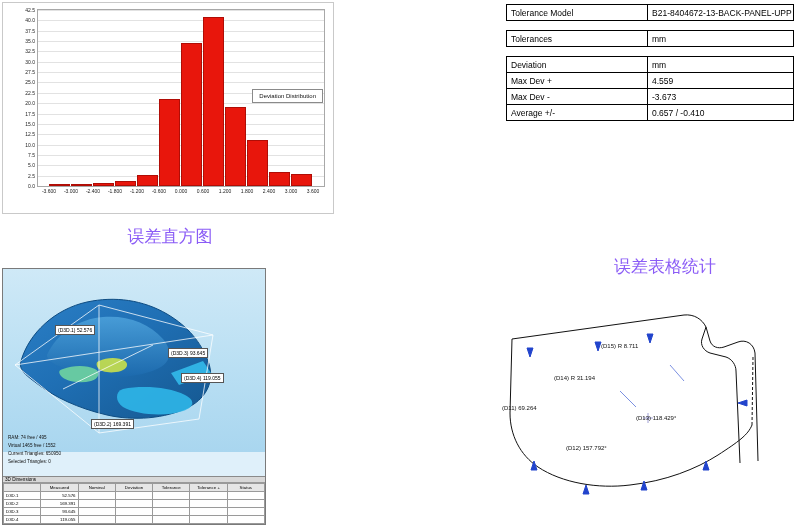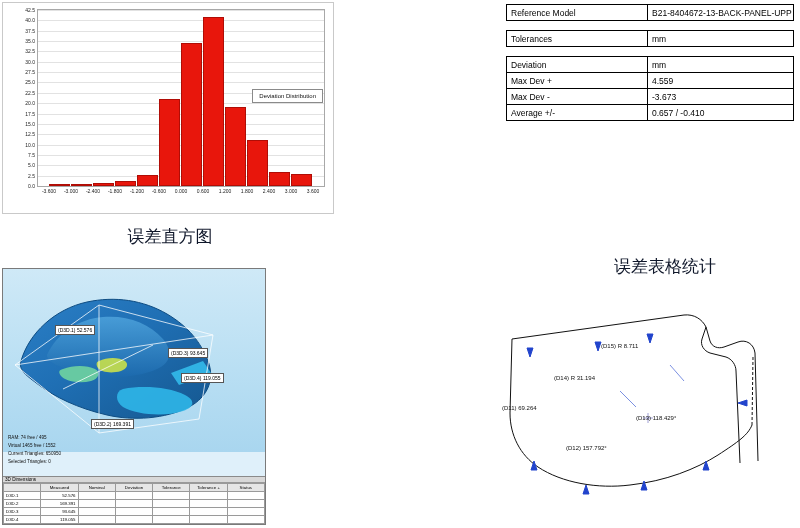--- a/index.html
+++ b/index.html
@@ -14,21 +14,21 @@
 
   
   #histogram{left:2px;top:2px;width:330px;height:210px;border:1px solid #c9c9c9;background:#fff;}
   #hist-plot{position:absolute;left:34px;top:6px;right:8px;bottom:26px;border:1px solid #a8a8a8;background:#fff;}
   .grid-line{position:absolute;left:0;right:0;height:1px;background:#e2e2e2;}
   .bar{position:absolute;bottom:0;background:#e8160c;border:1px solid #b00d06;box-sizing:border-box;}
   .ytick{position:absolute;right:100%;margin-right:3px;font-size:5px;color:#222;line-height:1;transform:translateY(-50%);white-space:nowrap;}
   .xtick{position:absolute;top:100%;margin-top:3px;font-size:5px;color:#222;line-height:1;transform:translateX(-50%);white-space:nowrap;}
   #legend-box{position:absolute;right:10px;top:86px;border:1px solid #8a8a8a;background:#fff;padding:3px 6px;font-size:6px;color:#111;}
 
-  .caption{font-size:17px;color:#0f172a;text-align:center;font-family:"DejaVu Sans", sans-serif;}
+  .caption{font-size:17px;color:#8b5cf6;text-align:center;font-family:"DejaVu Sans", sans-serif;}
   #hist-caption{left:40px;top:225px;width:260px;}
   #table-caption{left:540px;top:255px;width:250px;}
 
   
   #stats-wrap{left:506px;top:4px;width:288px;}
   table.stat{border-collapse:collapse;width:100%;margin-bottom:9px;table-layout:fixed;}
   table.stat td{border:1px solid #000;font-size:8.5px;color:#000;padding:2px 4px;height:11px;background:#fff;white-space:nowrap;overflow:hidden;}
   table.stat td.k{width:46%;}
 
   
@@ -117,21 +117,21 @@
   <div id="legend-box">
     <span>Deviation Distribution</span>
   </div>
 </div>
 <div class="abs caption" id="hist-caption">误差直方图</div>
 
 <div class="abs" id="stats-wrap">
   <table class="stat" id="model-table">
       <tbody>
         <tr>
-          <td class="k">Reference Model</td>
+          <td class="k">Tolerance Model</td>
           <td>B21-8404672-13-BACK-PANEL-UPP</td>
         </tr>
       </tbody>
     </table>
   <table class="stat" id="tol-table">
       <tbody>
         <tr>
           <td class="k">Tolerances</td>
           <td>mm</td>
         </tr>

